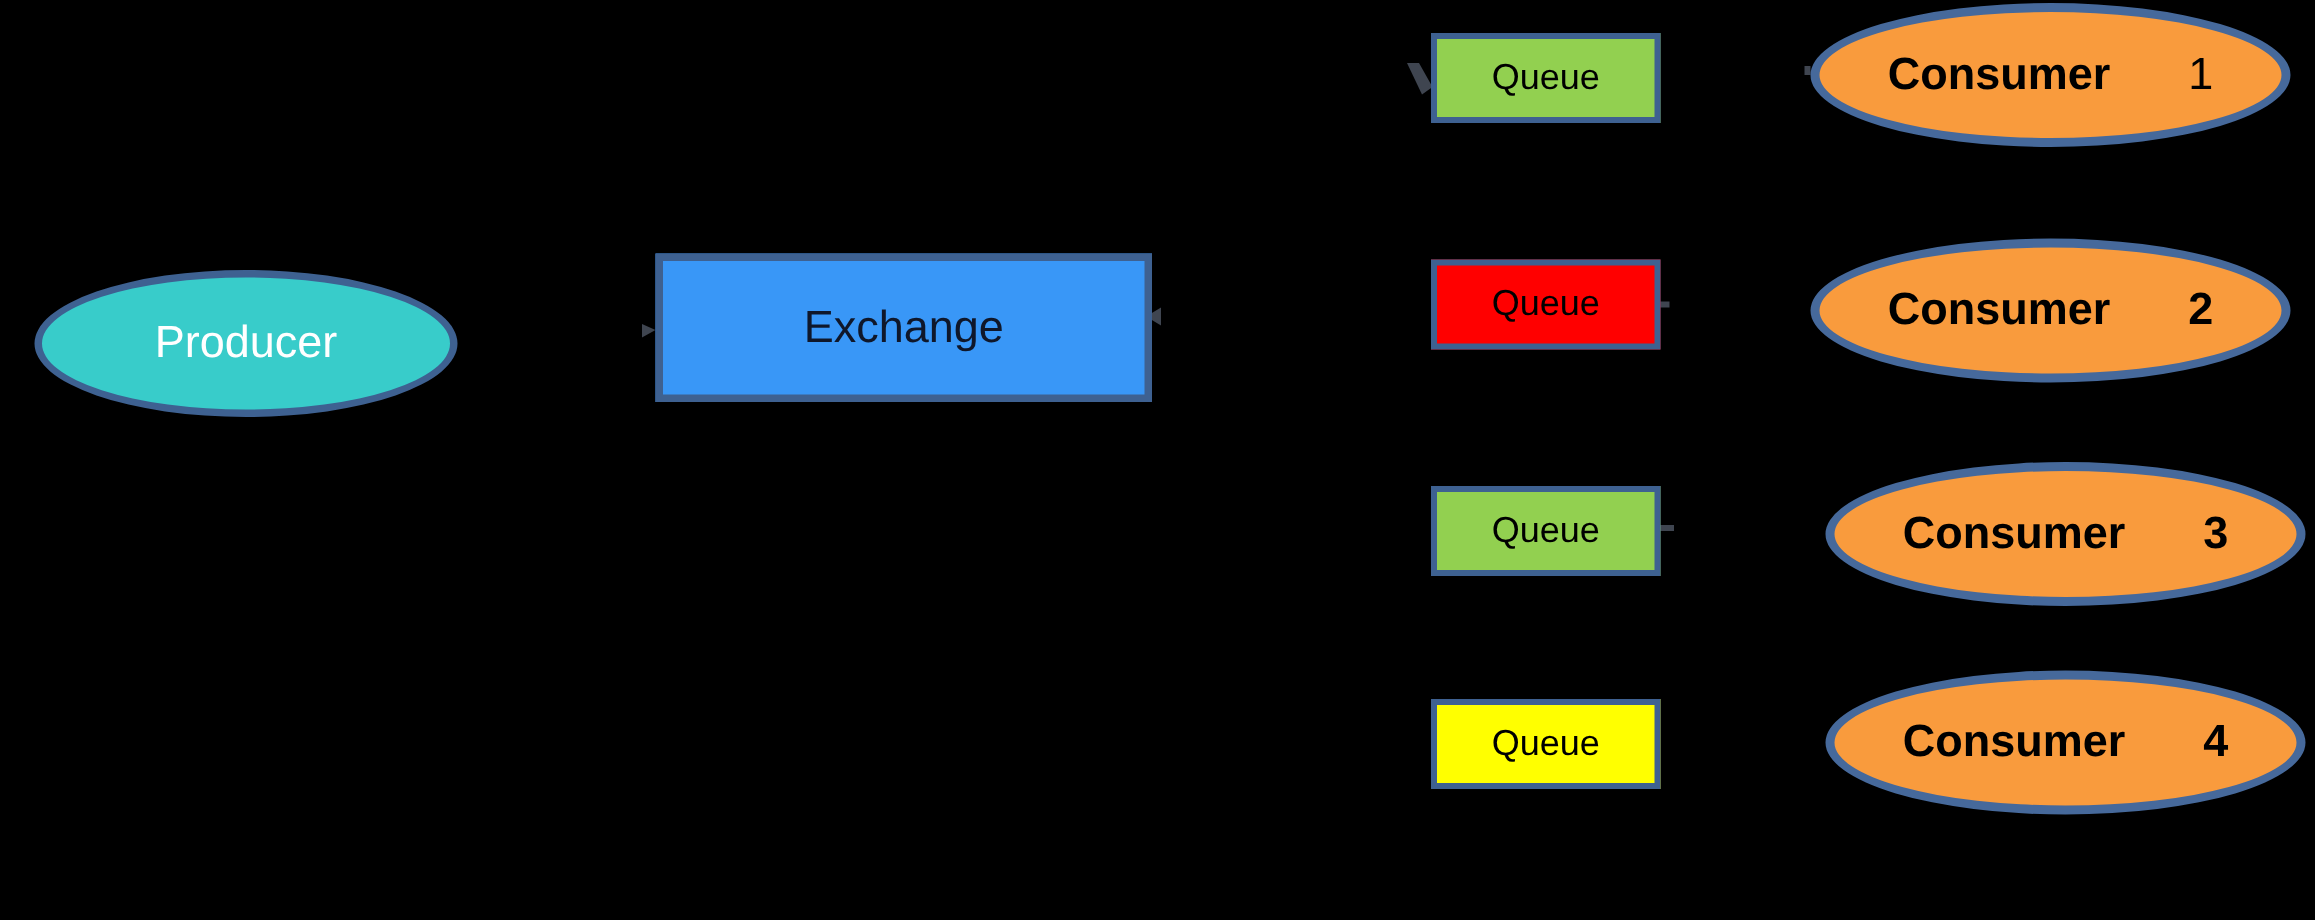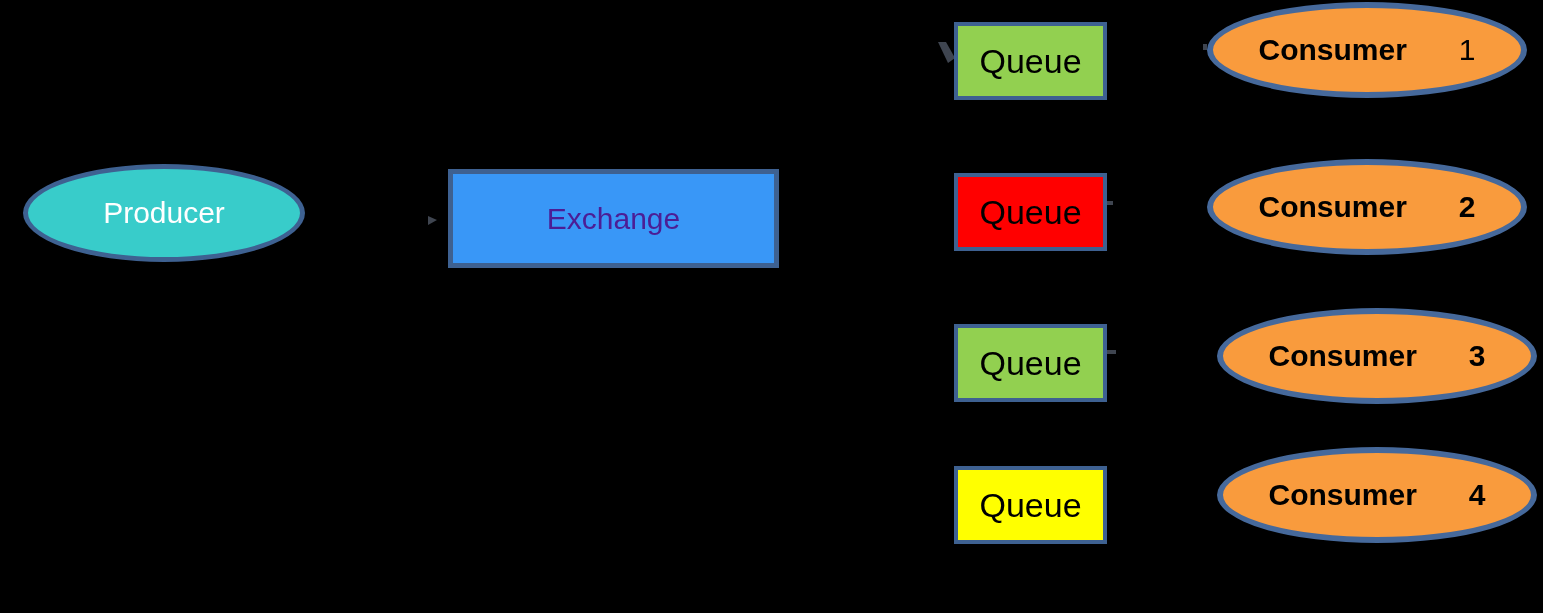--- a/index.html
+++ b/index.html
@@ -18,37 +18,37 @@
   .node {
     position: absolute;
     box-sizing: border-box;
     border-style: solid;
     display: flex;
     align-items: center;
     justify-content: center;
     white-space: nowrap;
   }
   .producer {
-    left: 23px; top: 164px;
+    left: 23px; top: 180px;
     width: 282px; height: 98px;
     border-radius: 50%;
     border-width: 5px;
     font-size: 30px;
   }
   .exchange {
     left: 437px; top: 169px;
     width: 331px; height: 99px;
     border-width: 5px;
     font-size: 30px;
   }
   .queue {
     left: 954px;
-    width: 153px; height: 78px;
+    width: 153px; height: 60px;
     border-width: 4px;
-    font-size: 34px;
+    font-size: 24px;
   }
   .q0 { top: 22px; }
   .q1 { top: 173px; }
   .q2 { top: 324px; }
   .q3 { top: 466px; }
   .consumer {
     width: 320px; height: 96px;
     border-radius: 50%;
     border-width: 6px;
     font-size: 30px;
@@ -89,21 +89,21 @@
     <polygon class="frag" points="938,42 946,42 955,58 948,63" fill="#3F4550"></polygon>
     <rect class="frag" x="1103" y="201" width="10" height="4" fill="#3F4550"></rect>
     <rect class="frag" x="1105" y="350" width="11" height="4" fill="#3F4550"></rect>
     <rect class="frag" x="1203" y="44" width="4" height="6" fill="#3F4550"></rect>
   </svg>
 
   <div class="node producer" id="producer" style="background: rgb(56, 204, 202); border-color: rgb(62, 97, 145); color: rgb(255, 255, 255);">
     <span class="node-label">Producer</span>
   </div>
 
-  <div class="node exchange" id="exchange" style="background: rgb(57, 151, 247); border-color: rgb(62, 97, 145); color: #4c1d95; margin-left: 11px;">
+  <div class="node exchange" id="exchange" style="background: rgb(57, 151, 247); border-color: rgb(62, 97, 145); color: #0f172a;">
     <span class="node-label">Exchange</span>
   </div>
 
 <div class="node queue q0" style="background: rgb(146, 208, 80); border-color: rgb(62, 97, 145); color: rgb(0, 0, 0);">
       <span class="node-label">Queue</span>
     </div>
     <div class="node queue q1" style="background: rgb(255, 0, 0); border-color: rgb(62, 97, 145); color: rgb(0, 0, 0);">
       <span class="node-label">Queue</span>
     </div>
     <div class="node queue q2" style="background: rgb(146, 208, 80); border-color: rgb(62, 97, 145); color: rgb(0, 0, 0);">

